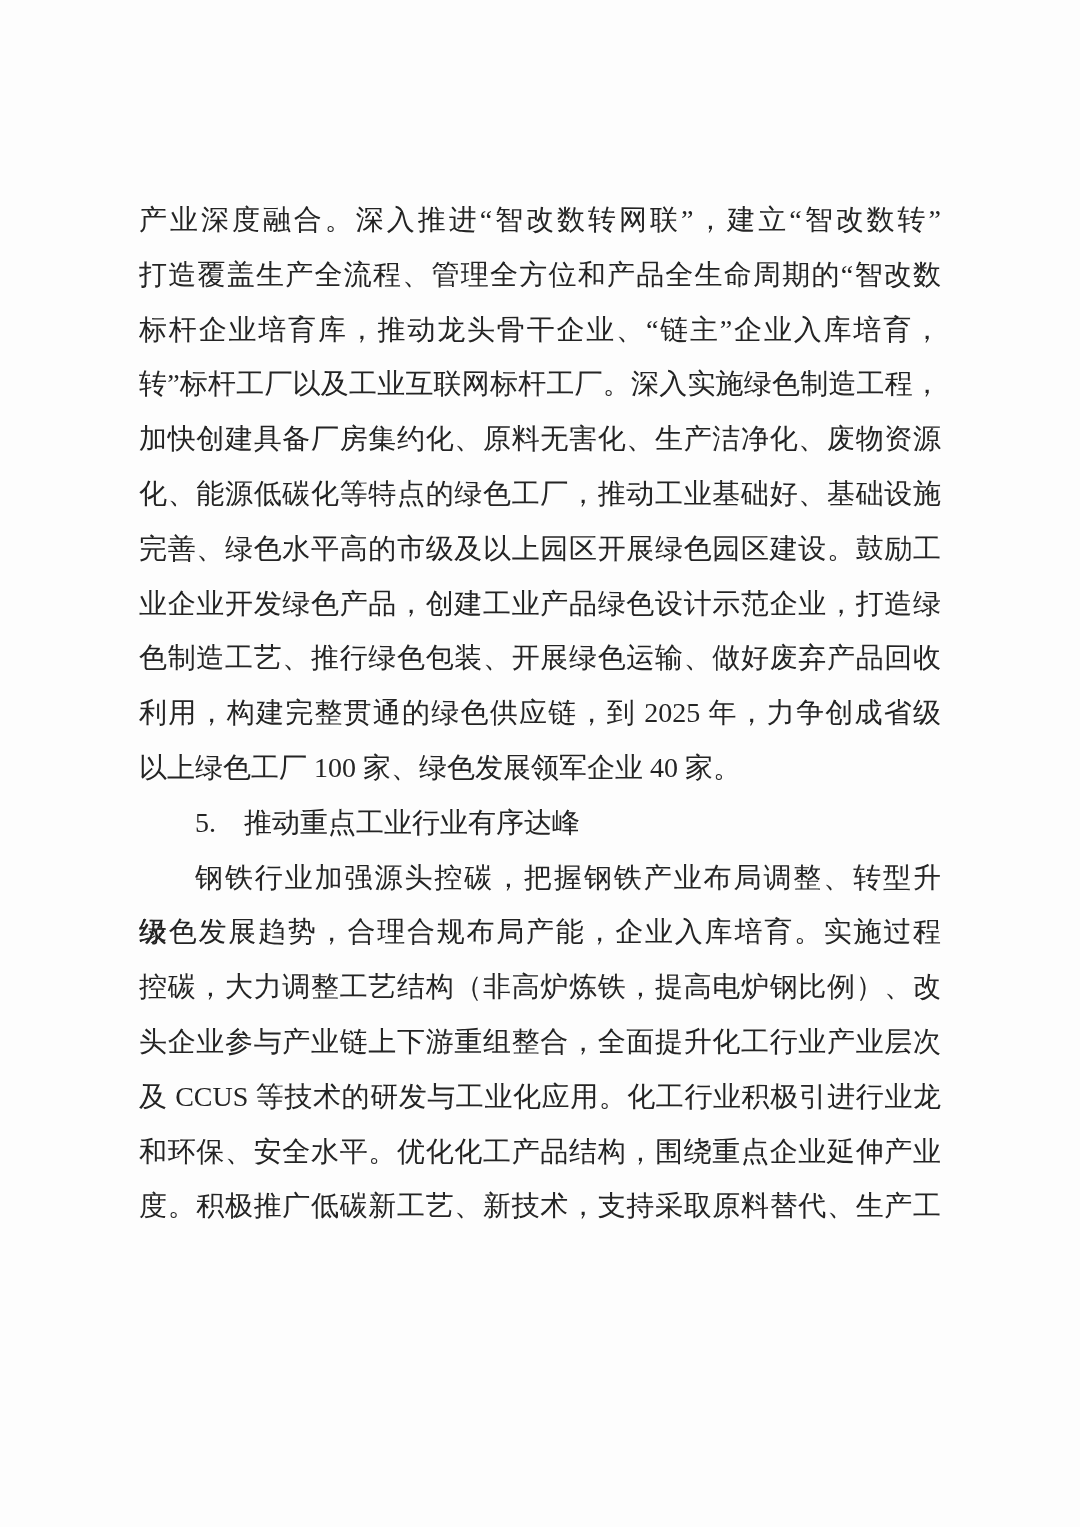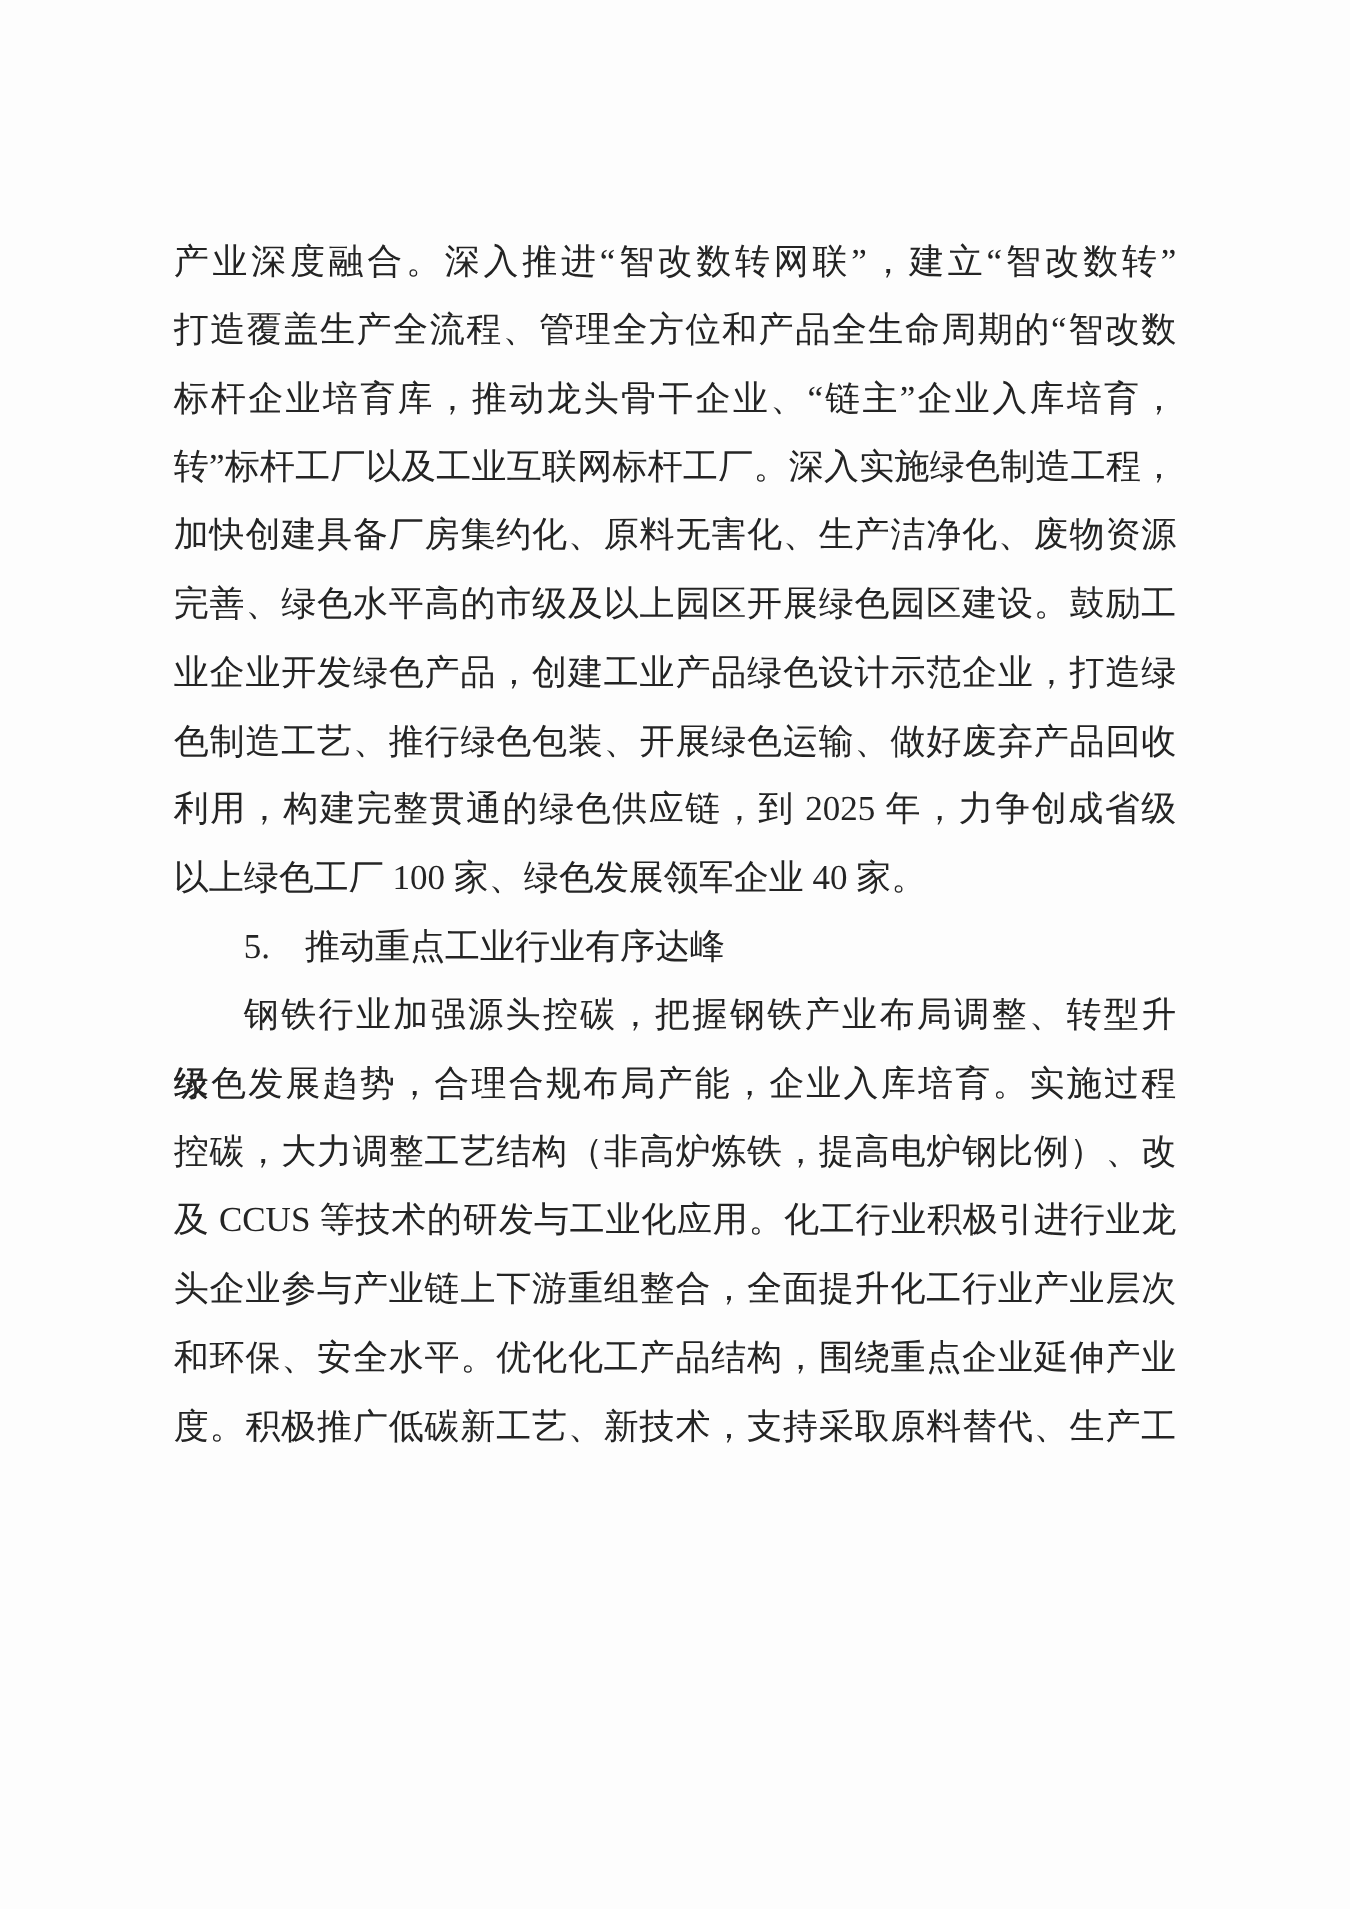--- a/index.html
+++ b/index.html
@@ -16,21 +16,21 @@
     color: #242424;
   }
   .page {
     position: absolute;
     inset: 0;
     background: #fdfdfd;
   }
   .text-block {
     position: absolute;
     left: 139px;
-    top: 183px;
+    top: 193px;
     width: 802px;
   }
   .line {
     height: 54.8px;
     line-height: 54.8px;
     font-size: 28px;
     white-space: pre-wrap;
     text-align: justify;
     font-weight: 400;
     -webkit-font-smoothing: antialiased;
@@ -45,27 +45,28 @@
 </head>
 <body>
 
 <div class="page">
   <div class="text-block">
       <div class="line fill">产业深度融合。深入推进“智改数转网联”，建立“智改数转”</div>
       <div class="line fill">打造覆盖生产全流程、管理全方位和产品全生命周期的“智改数</div>
       <div class="line fill">标杆企业培育库，推动龙头骨干企业、“链主”企业入库培育，</div>
       <div class="line fill">转”标杆工厂以及工业互联网标杆工厂。深入实施绿色制造工程，</div>
       <div class="line fill">加快创建具备厂房集约化、原料无害化、生产洁净化、废物资源</div>
+      <div class="line fill">化、能源低碳化等特点的绿色工厂，推动工业基础好、基础设施</div>
       <div class="line fill">完善、绿色水平高的市级及以上园区开展绿色园区建设。鼓励工</div>
       <div class="line fill">业企业开发绿色产品，创建工业产品绿色设计示范企业，打造绿</div>
       <div class="line fill">色制造工艺、推行绿色包装、开展绿色运输、做好废弃产品回收</div>
       <div class="line fill">利用，构建完整贯通的绿色供应链，到 2025 年，力争创成省级</div>
       <div class="line">以上绿色工厂 100 家、绿色发展领军企业 40 家。</div>
       <div class="line indent">5. 推动重点工业行业有序达峰</div>
       <div class="line fill indent">钢铁行业加强源头控碳，把握钢铁产业布局调整、转型升级、</div>
       <div class="line fill">绿色发展趋势，合理合规布局产能，企业入库培育。实施过程</div>
       <div class="line fill">控碳，大力调整工艺结构（非高炉炼铁，提高电炉钢比例）、改</div>
+      <div class="line fill">头企业参与产业链上下游重组整合，全面提升化工行业产业层次</div>
       <div class="line fill">及 CCUS 等技术的研发与工业化应用。化工行业积极引进行业龙</div>
-      <div class="line fill">头企业参与产业链上下游重组整合，全面提升化工行业产业层次</div>
       <div class="line fill">和环保、安全水平。优化化工产品结构，围绕重点企业延伸产业</div>
       <div class="line fill">度。积极推广低碳新工艺、新技术，支持采取原料替代、生产工</div>
     </div>
 </div>
 
 </body></html>

